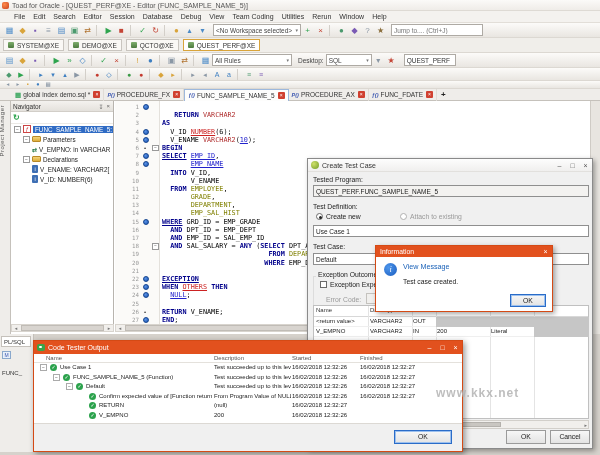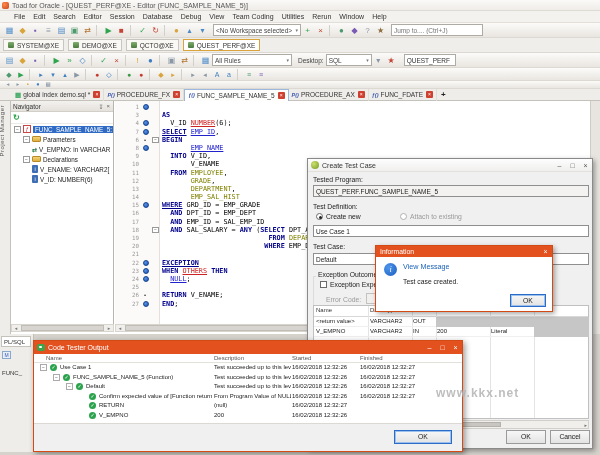--- a/index.html
+++ b/index.html
@@ -398,38 +398,47 @@
         </div>
     </div>
 
     <div id="editor">
       <div id="elines">
           <div class="eline">
             <span class="num">1</span>
             <span class="mark"></span>
           </div>
           <div class="eline">
+            <span class="num">2</span>
+            <span class="code"><span class="sg-p">   </span><span class="sg-k">RETURN</span><span class="sg-p"> </span><span class="sg-d">VARCHAR2</span></span>
+          </div>
+          <div class="eline">
             <span class="num">3</span>
             <span class="code"><span class="sg-k">AS</span></span>
           </div>
           <div class="eline">
             <span class="num">4</span>
             <span class="mark"></span>
             <span class="code"><span class="sg-p">  V_ID </span><span class="sg-ru">NUMBER</span><span class="sg-p">(6);</span></span>
           </div>
           <div class="eline">
-            <span class="num">7</span>
-            <span class="mark"></span>
-            <span class="code"><span class="sg-ku">SELECT</span><span class="sg-p"> </span><span class="sg-bu">EMP_ID</span><span class="sg-p">,</span></span>
+            <span class="num">5</span>
+            <span class="mark"></span>
+            <span class="code"><span class="sg-p">  V_ENAME </span><span class="sg-d">VARCHAR2</span><span class="sg-p">(</span><span class="sg-bu">10</span><span class="sg-p">);</span></span>
           </div>
           <div class="eline">
             <span class="num">6</span>
             <span class="bullet">•</span>
             <span class="fold">−</span>
             <span class="code"><span class="sg-k">BEGIN</span></span>
+          </div>
+          <div class="eline">
+            <span class="num">7</span>
+            <span class="mark"></span>
+            <span class="code"><span class="sg-ku">SELECT</span><span class="sg-p"> </span><span class="sg-bu">EMP_ID</span><span class="sg-p">,</span></span>
           </div>
           <div class="eline">
             <span class="num">8</span>
             <span class="mark"></span>
             <span class="code"><span class="sg-p">       </span><span class="sg-bu">EMP_NAME</span></span>
           </div>
           <div class="eline">
             <span class="num">9</span>
             <span class="code"><span class="sg-p">  </span><span class="sg-k">INTO</span><span class="sg-p"> V_ID,</span></span>
           </div>

